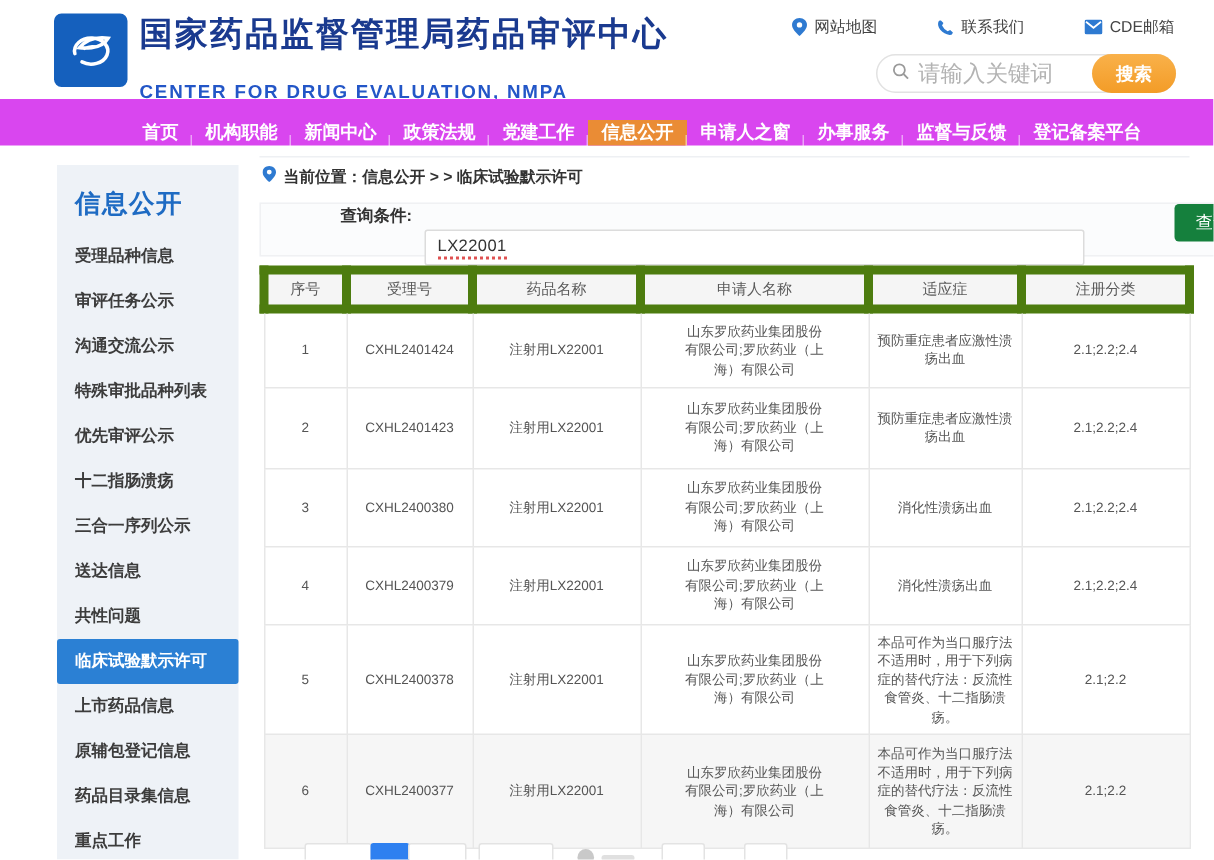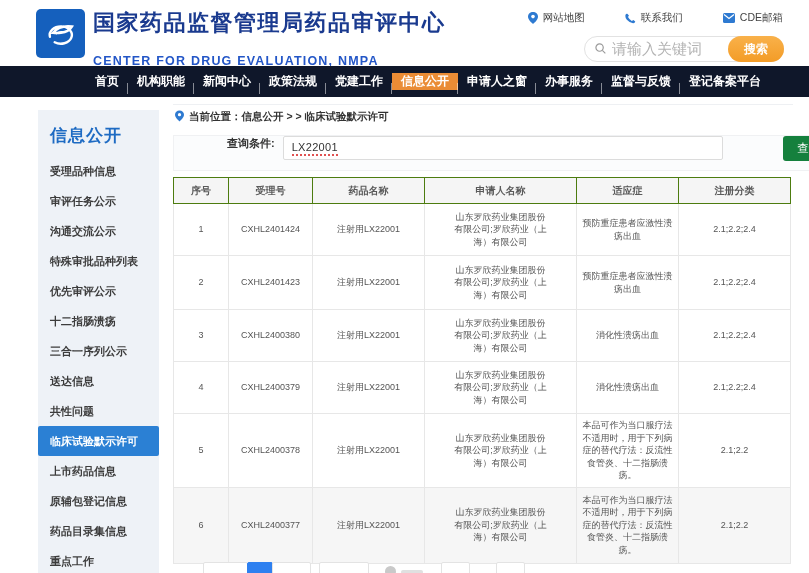--- a/index.html
+++ b/index.html
@@ -16,44 +16,44 @@
   .site-subtitle { font-size:12.5px; font-weight:bold; color:#2356c7; letter-spacing:1.2px; margin-top:18px; }
   .util-links { position:absolute; right:26px; top:11px; display:flex; gap:40px; align-items:center; }
   .util-link { display:flex; align-items:center; gap:5px; font-size:10.5px; color:#444; cursor:pointer; text-decoration:none; }
   .util-link svg { display:block; }
   .search-pill { position:absolute; left:584px; top:36px; width:200px; height:26px; border:1px solid #e2e2e2; border-radius:14px; background:#fff; display:flex; align-items:center; }
   .search-pill .mag { margin-left:10px; }
   .search-placeholder { font-size:15px; color:#b3b3b3; margin-left:6px; flex:1; }
   .search-btn { width:56px; height:26px; margin-right:-1px; border:none; border-radius:14px; background:linear-gradient(180deg,#f9b14a,#f39c27); color:#fff; font-size:12px; font-weight:bold; cursor:pointer; font-family:Liberation Sans, sans-serif; }
 
   
-  .top-nav { position:absolute; left:0; top:66px; width:809px; height:31px; background:#0f172a; display:flex; align-items:center; padding-left:86px; }
+  .top-nav { position:absolute; left:0; top:66px; width:809px; height:31px; background:#d946ef; display:flex; align-items:flex-end; padding-left:86px; }
   .nav-item { position:relative; display:flex; align-items:center; padding:0 9px; color:#fff; font-size:12px; font-weight:bold; cursor:pointer; white-space:nowrap; }
   .nav-item:not(:last-child)::after { content:""; position:absolute; right:0; top:10px; width:1px; height:11px; background:rgba(255,255,255,.5); }
   .nav-item.active { background:#ea8c35; }
 
   
   .sidebar { position:absolute; left:38px; top:110px; width:121px; height:463px; background:#eef2f7; }
   .sidebar-title { font-size:17px; font-weight:bold; color:#1e6bc3; padding:14px 0 9px 12px; letter-spacing:1px; }
   .side-item { height:30px; line-height:30px; padding-left:12px; font-size:11px; font-weight:600; color:#3c3c3c; cursor:pointer; white-space:nowrap; }
   .side-item.active { background:#2b80d4; color:#fff; border-radius:2px; }
 
   
   .main { position:absolute; left:173px; top:97px; width:622px; height:476px; }
   .main::before { content:""; position:absolute; left:0; right:2px; top:7px; border-top:1px solid #eef0f3; }
   .breadcrumb { position:absolute; left:2px; top:13px; display:flex; align-items:center; gap:5px; font-size:10.5px; font-weight:600; color:#333; }
   .query-panel { position:absolute; left:0; top:38px; width:664px; height:36px; background:#fbfcfd; border:1px solid #f0f1f3; display:flex; align-items:flex-start;padding-left:39px; }
   .query-label { font-size:11px; font-weight:600; color:#333; margin-left:14px; }
-  .query-input { margin-left:8px; width:440px; height:24px; background:#fff; border:1px solid #dcdcdc; border-radius:2px; display:flex; align-items:center; padding-left:8px; cursor:text; }
+  .query-input { margin-left:8px; width:440px; height:24px; background:#fff; border:1px solid #dcdcdc; border-radius:2px; display:flex; align-items:center; padding-left:8px; cursor:text;margin-top:17px; }
   .query-value { font-size:11px; color:#333; border-bottom:2px dotted #e05252; padding-bottom:1px; letter-spacing:.3px; }
   .query-btn { margin-left:60px; width:52px; height:25px; border:none; border-radius:3px; background:#15803d; color:#fff; font-size:11.5px; cursor:pointer; font-family:inherit; }
 
   
   .data-table { position:absolute; left:0; top:80px; width:617px; border-collapse:collapse; table-layout:fixed; }
-  .data-table th { background:#f5f5f5; border:1px solid #4d7c0f; height:26px; font-size:10px; font-weight:bold; color:#5a5a5a; }
+  .data-table th { background:#f5f5f5; border:6px solid #4d7c0f; height:26px; font-size:10px; font-weight:normal; color:#5a5a5a; }
   .data-table td { border:1px solid #e7e7e7; font-size:9px; color:#555; text-align:center; vertical-align:middle; padding:5px 3px; line-height:12.5px; background:#fff; }
   .data-table tbody tr:nth-child(6) td { background:#f6f6f6; }
   .cell-narrow { display:inline-block; max-width:96px; }
   .col-no{width:55px} .col-receipt{width:84px} .col-drug{width:112px} .col-applicant{width:152px} .col-ind{width:102px} .col-reg{width:112px}
   tr.r1{height:52px} tr.r2{height:54px} tr.r3{height:52px} tr.r4{height:52px} tr.r5{height:66px} tr.r6{height:76px}
 
   
   .pagination { position:absolute; left:30px; top:465px; display:flex; align-items:flex-start; }
   .pg-btn { height:22px; background:#fff; border:1px solid #e3e3e3; border-radius:2px; cursor:pointer; }
   .pg-btn.blue { background:#2e80f0; border-color:#2e80f0; }

